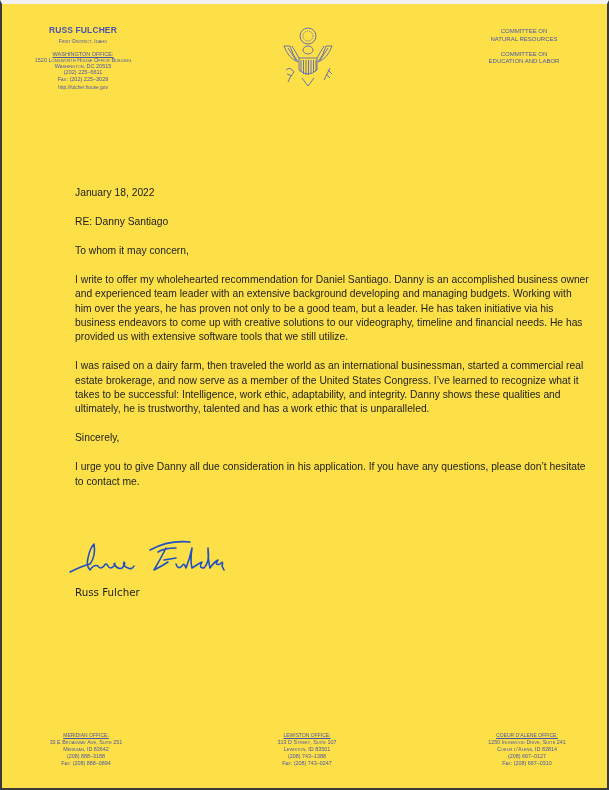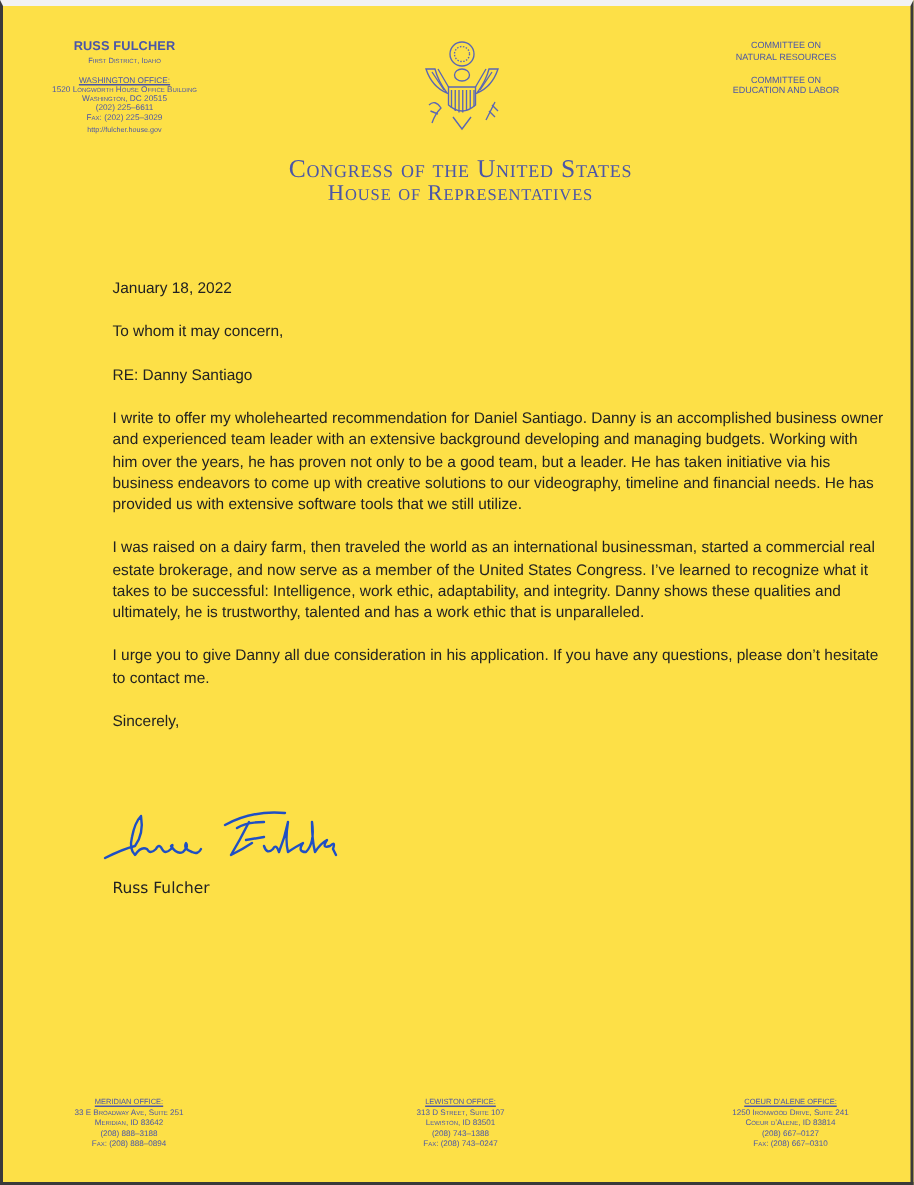--- a/index.html
+++ b/index.html
@@ -115,33 +115,29 @@
     <div class="committee">
       <div>COMMITTEE ON</div>
       <div>NATURAL RESOURCES</div>
     </div>
     <div class="committee">
       <div>COMMITTEE ON</div>
       <div>EDUCATION AND LABOR</div>
     </div>
   </div>
 
-  <div class="lh-title">
-    <div class="t1">Congress of the United States</div>
-    <div class="t2">House of Representatives</div>
-  </div>
 
   <div class="body">
     <p>January 18, 2022</p>
+    <p>RE: Danny Santiago</p>
     <p>To whom it may concern,</p>
-    <p>RE: Danny Santiago</p>
     <p>I write to offer my wholehearted recommendation for Daniel Santiago. Danny is an accomplished business owner and experienced team leader with an extensive background developing and managing budgets. Working with him over the years, he has proven not only to be a good team, but a leader. He has taken initiative via his business endeavors to come up with creative solutions to our videography, timeline and financial needs. He has provided us with extensive software tools that we still utilize.</p>
     <p>I was raised on a dairy farm, then traveled the world as an international businessman, started a commercial real estate brokerage, and now serve as a member of the United States Congress. I’ve learned to recognize what it takes to be successful: Intelligence, work ethic, adaptability, and integrity. Danny shows these qualities and ultimately, he is trustworthy, talented and has a work ethic that is unparalleled.</p>
+    <p>Sincerely,</p>
     <p>I urge you to give Danny all due consideration in his application. If you have any questions, please don’t hesitate to contact me.</p>
-    <p>Sincerely,</p>
   </div>
 
   <svg class="signature" viewBox="0 0 180 44">
     <g fill="none" stroke="#1f4fc4" stroke-width="1.6" stroke-linecap="round" stroke-linejoin="round">
       <path d="M2 36 Q14 30 22 28 Q28 20 26 8 Q22 12 20 22 Q18 30 22 34 Q26 28 30 30 Q32 34 36 30 Q38 26 40 30 Q42 34 46 30 Q48 26 46 28 Q50 34 54 32 Q58 28 56 26 Q54 30 60 32 Q64 34 66 30"></path>
       <path d="M82 14 Q100 4 122 6 M90 16 Q96 12 108 12 M98 12 Q92 24 86 34 Q94 30 100 26 M96 24 L108 22"></path>
       <path d="M108 28 Q110 34 114 30 Q116 26 118 32 Q122 22 124 12 Q122 24 124 32 Q130 28 134 26 Q130 32 136 32 Q142 26 140 12 Q140 24 142 32 Q146 26 150 24 Q146 30 152 28 Q156 24 154 30 L156 34"></path>
     </g>
   </svg>
   <div class="signer">Russ Fulcher</div>

